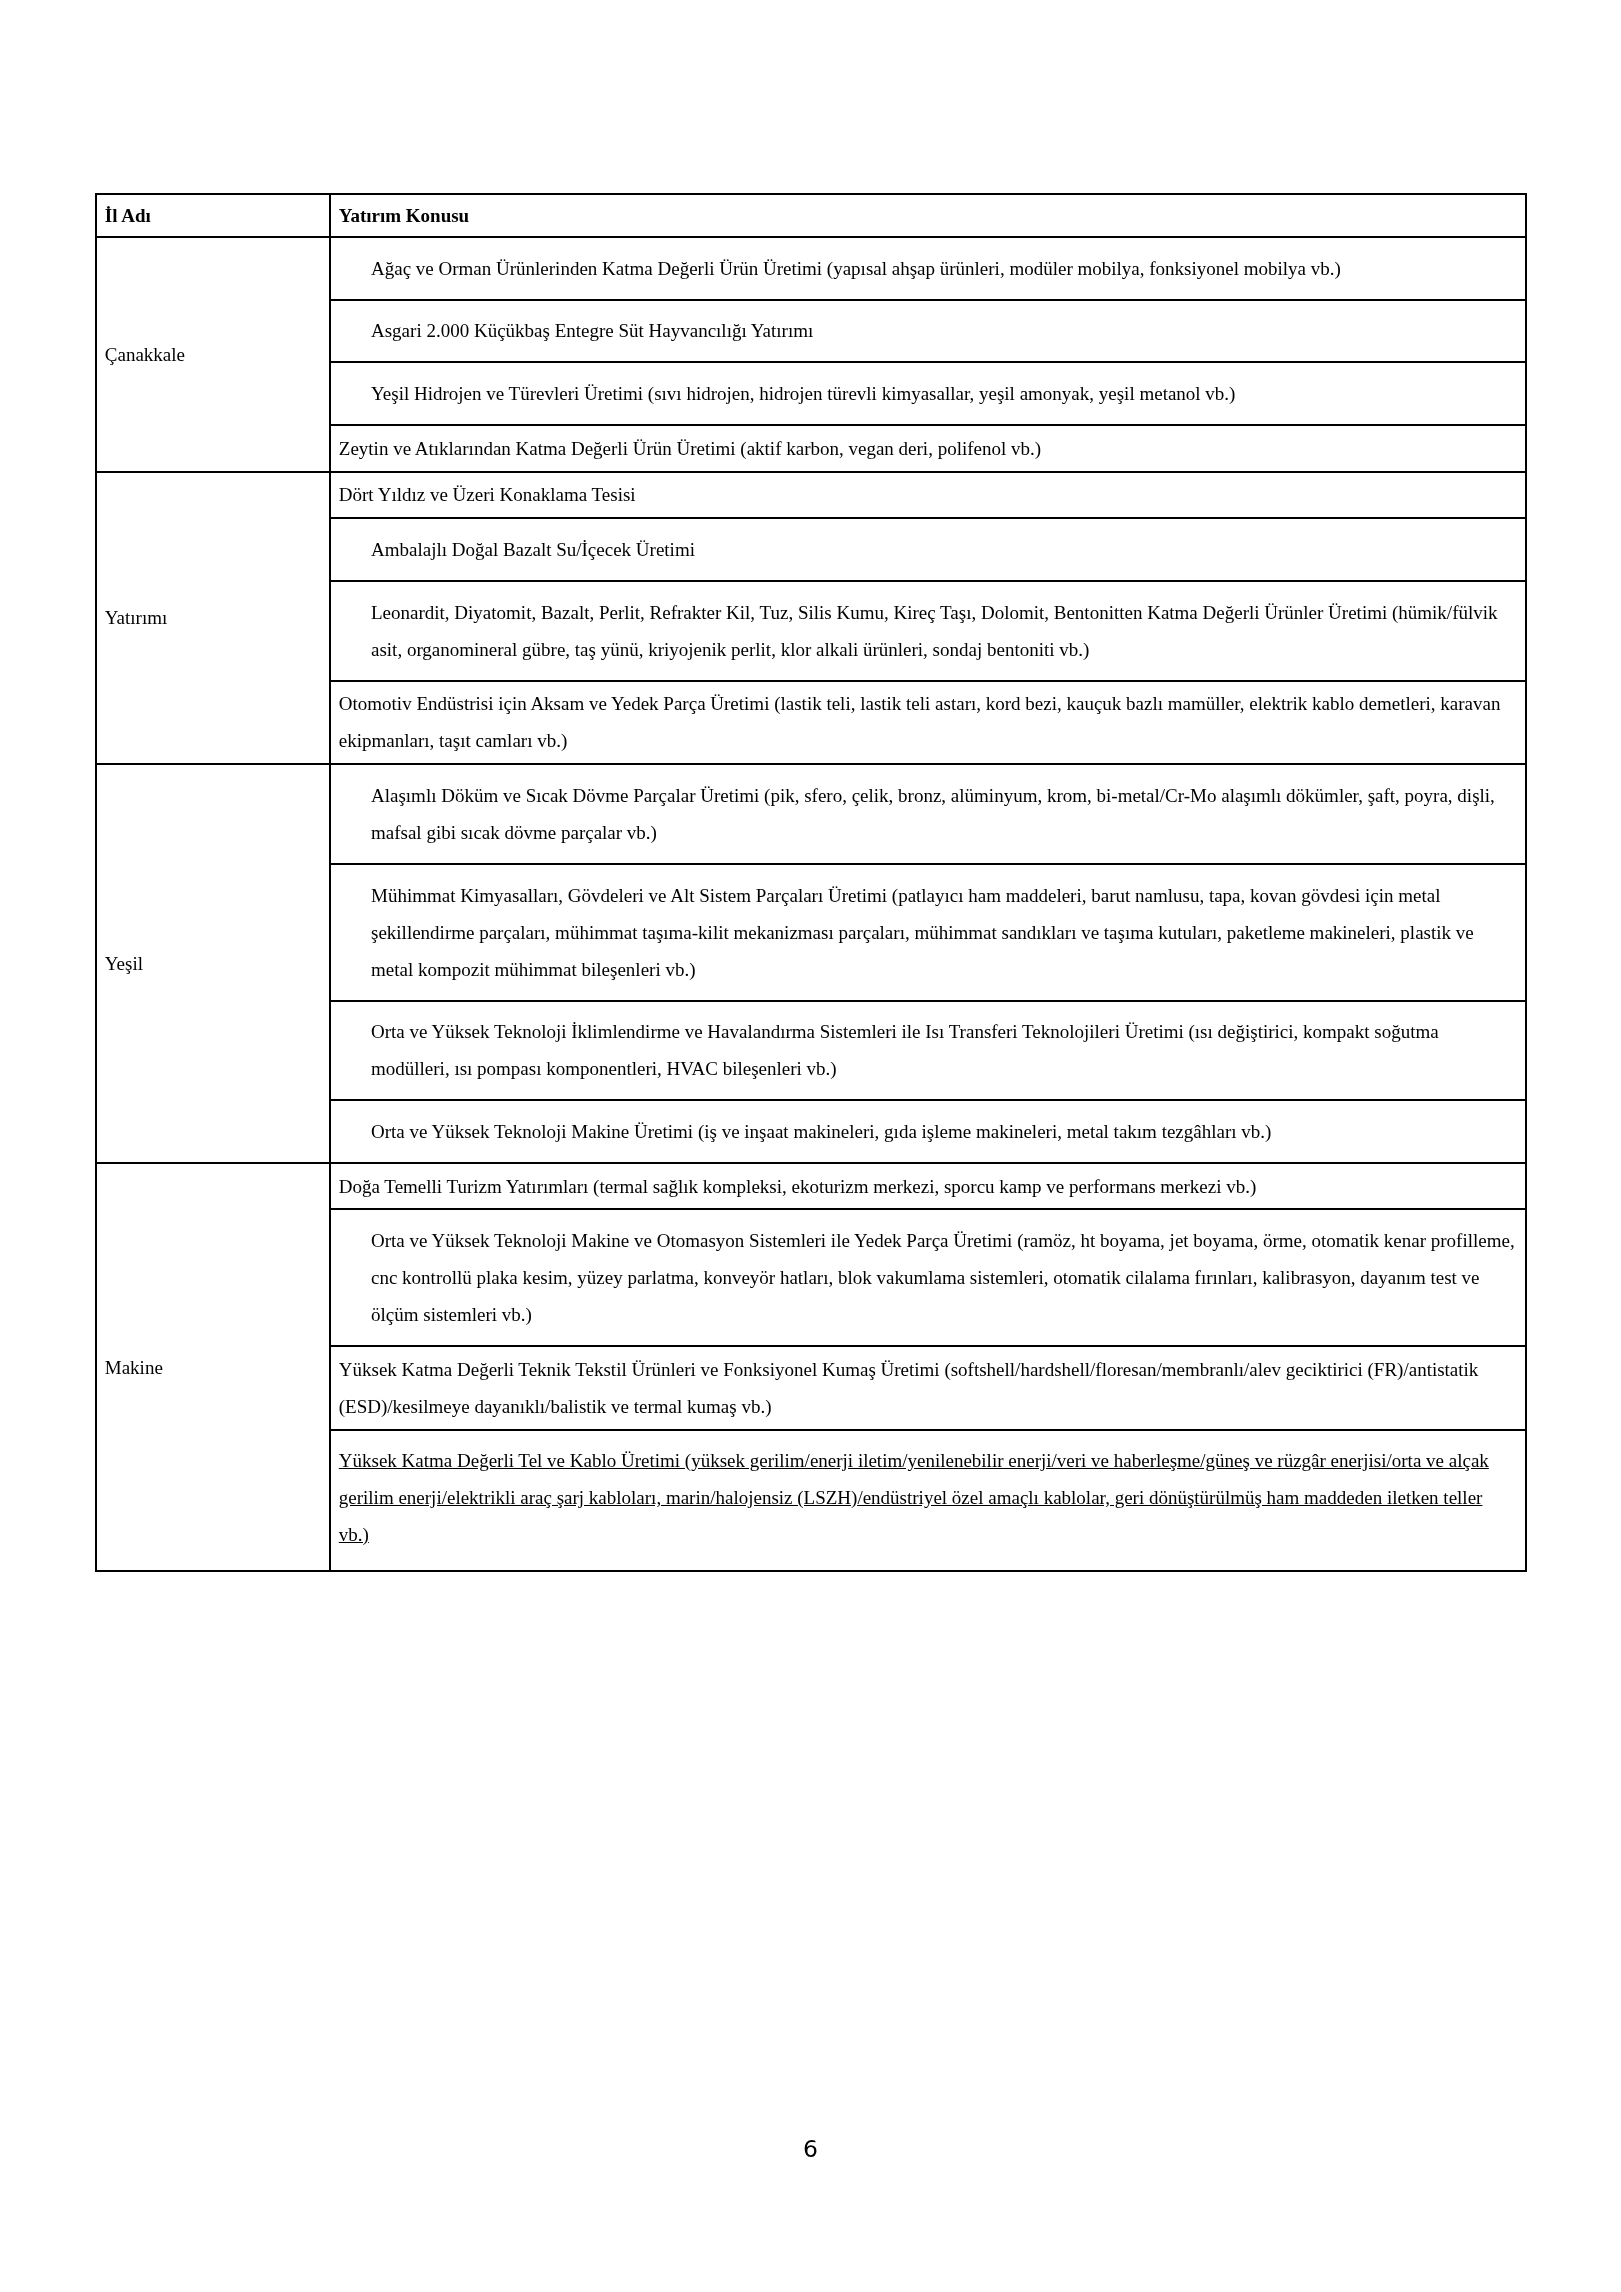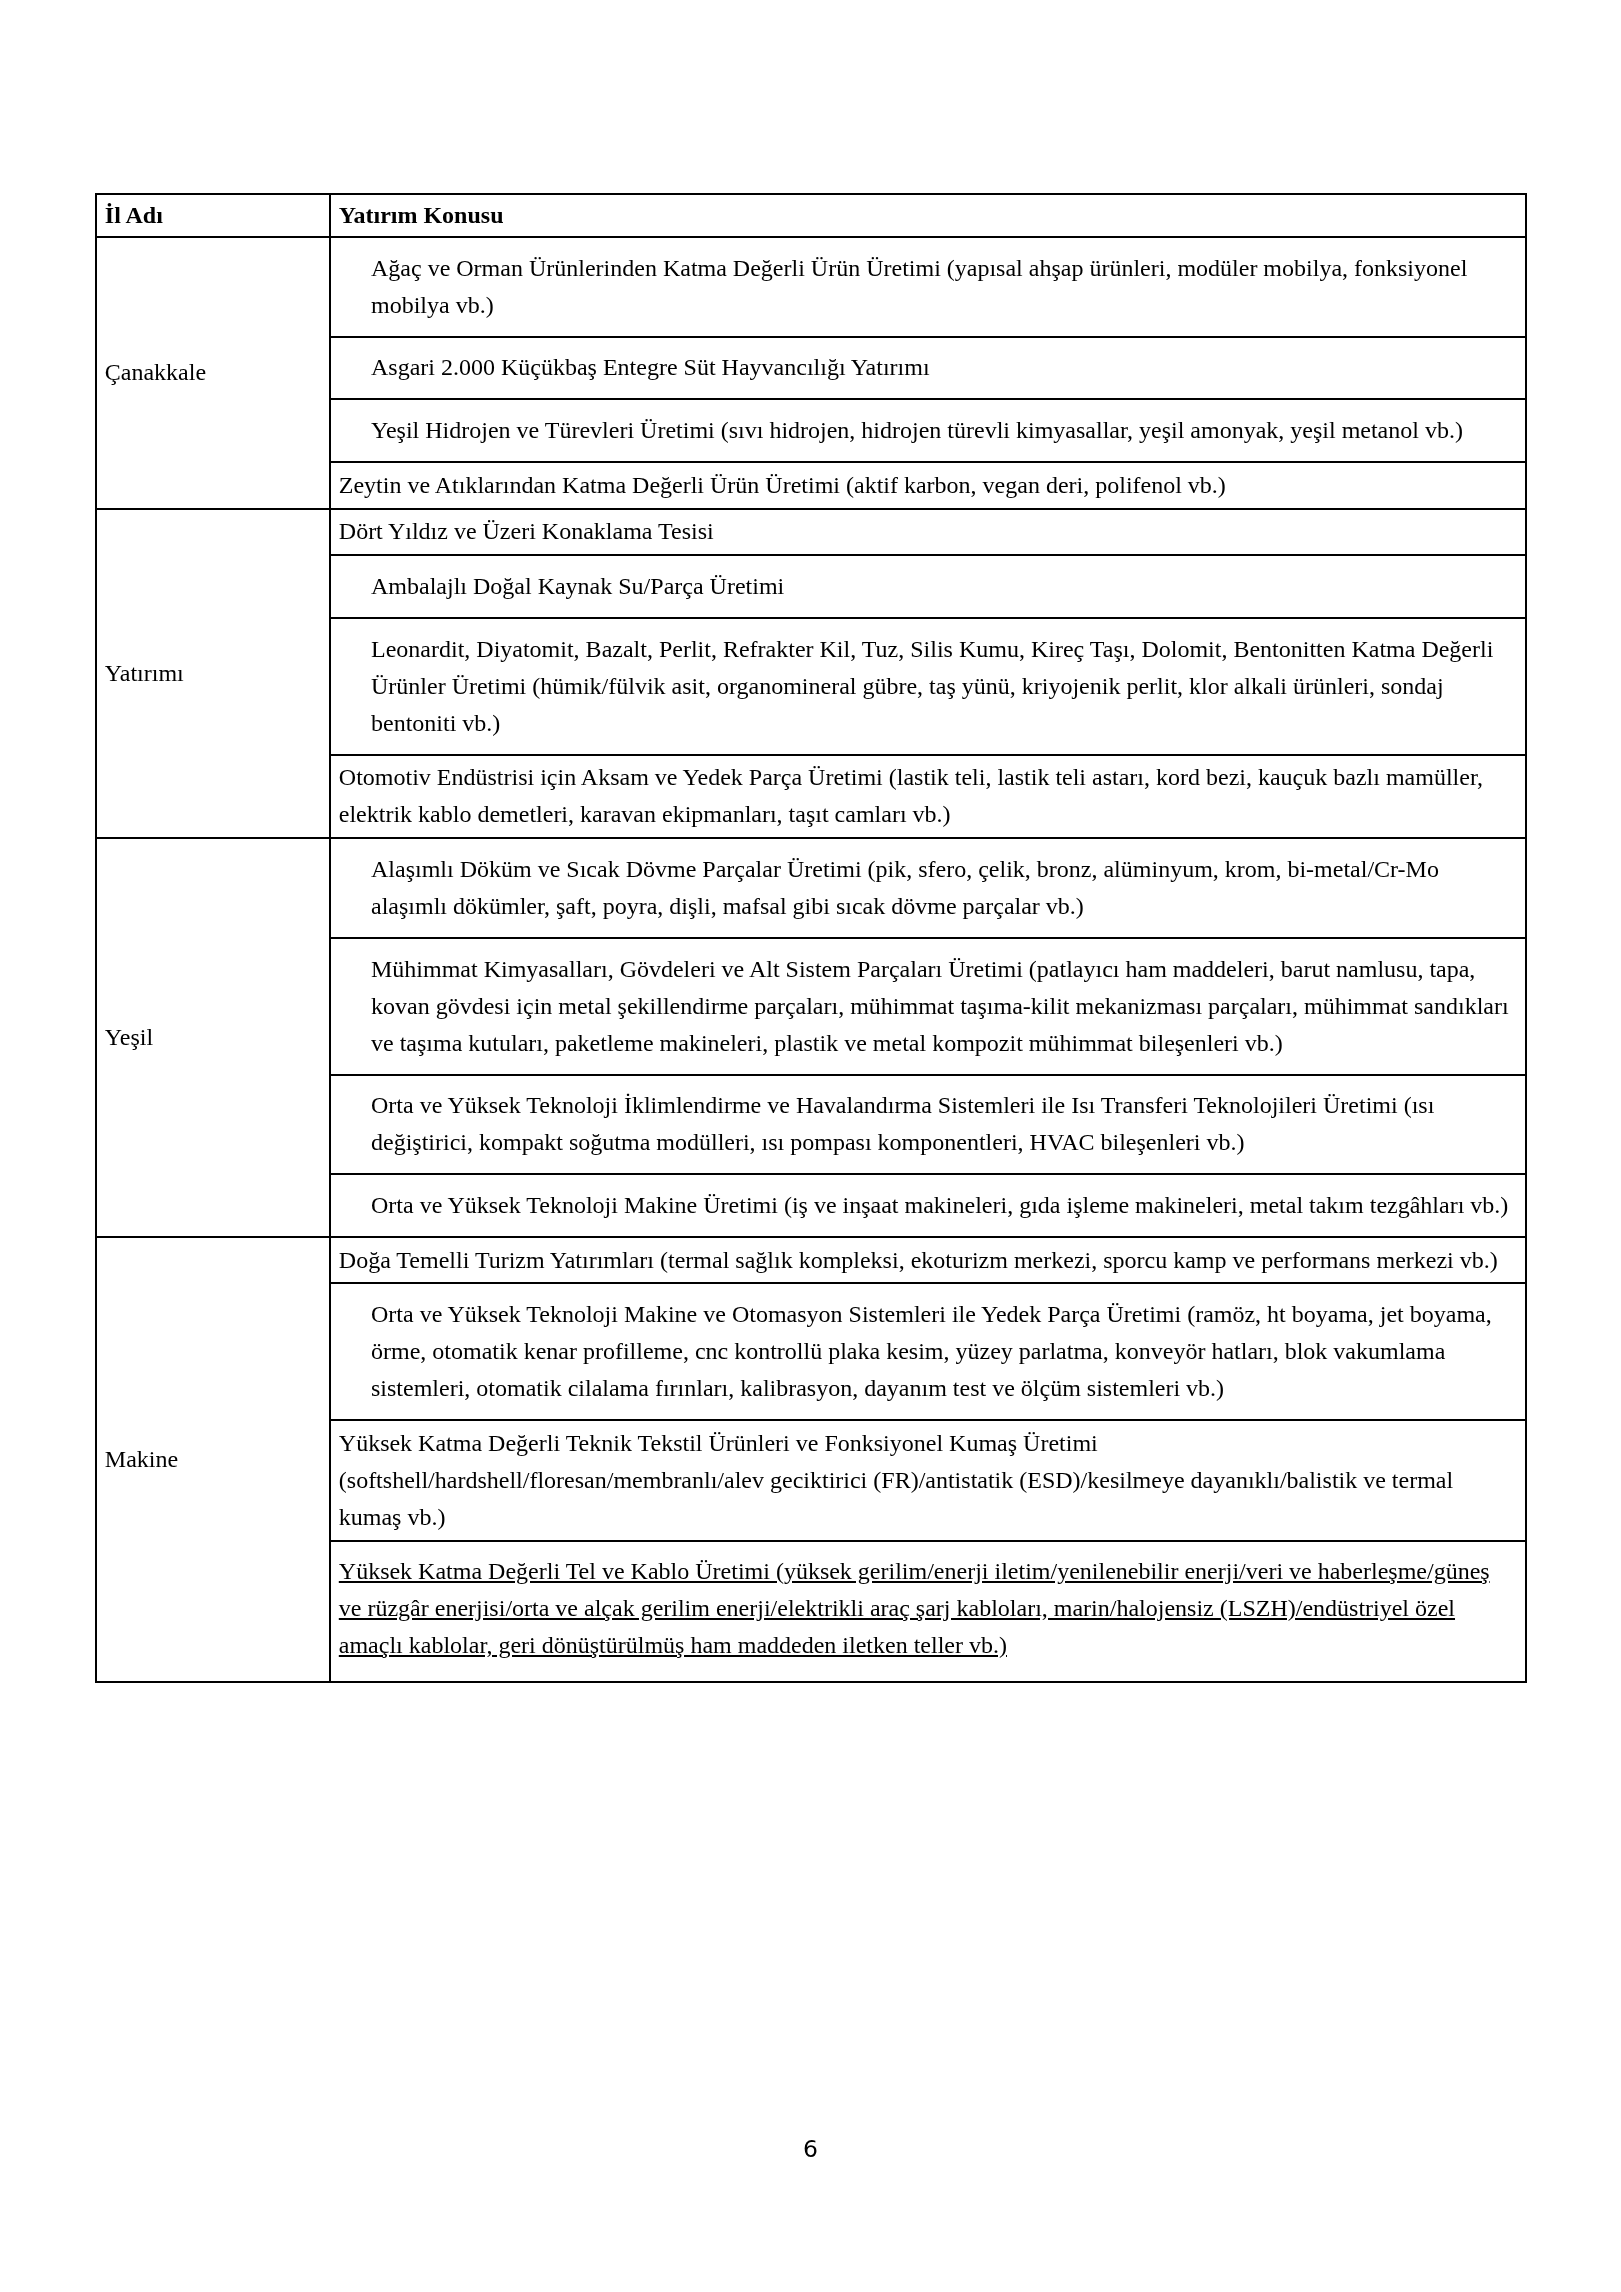--- a/index.html
+++ b/index.html
@@ -9,21 +9,21 @@
     }
     .tbl {
       position: absolute; left: 95px; top: 193px; width: 1430px;
       border-collapse: collapse; table-layout: fixed;
       border: 2.9px solid #000;
     }
     .tbl col.c1 { width: 234px; }
     .tbl col.c2 { width: 1196px; }
     .tbl th, .tbl td {
       border: 2px solid #000;
-      font-size: 24px; line-height: 37px;
+      font-size: 19px; line-height: 37px;
       text-align: left; vertical-align: top;
       padding: 3.9px 9.8px 3.9px 7.8px;
     }
     .tbl th { font-weight: bold; padding-top: 2px; padding-bottom: 2px; }
     .tbl td.prov { vertical-align: middle; padding-left: 7.8px; font-family: Liberation Serif, serif; }
     .tbl tr.prov-start td { border-top: 2.9px solid #000; }
     .tbl td.topic.gap { padding-top: 11.8px; padding-bottom: 11.8px; padding-left: 40px; }
     .tbl td.topic.gap-lg { padding-top: 11px; padding-bottom: 17.6px; text-decoration: underline; }
     .page-num {
       position: absolute; left: 0; width: 1621px; top: 2135px;
@@ -59,21 +59,21 @@
     </tr>
     <tr>
       <td class="topic">Zeytin ve Atıklarından Katma Değerli Ürün Üretimi (aktif karbon, vegan deri, polifenol vb.)</td>
     </tr>
 
     <tr class="prov-start">
       <td class="prov" rowspan="4">Yatırımı</td>
       <td class="topic">Dört Yıldız ve Üzeri Konaklama Tesisi</td>
     </tr>
     <tr>
-      <td class="topic gap">Ambalajlı Doğal Kaynak Su/Parça Üretimi</td>
+      <td class="topic gap">Ambalajlı Doğal Bazalt Su/İçecek Üretimi</td>
     </tr>
     <tr>
       <td class="topic gap">Leonardit, Diyatomit, Bazalt, Perlit, Refrakter Kil, Tuz, Silis Kumu, Kireç Taşı, Dolomit, Bentonitten Katma Değerli Ürünler Üretimi (hümik/fülvik asit, organomineral gübre, taş yünü, kriyojenik perlit, klor alkali ürünleri, sondaj bentoniti vb.)</td>
     </tr>
     <tr>
       <td class="topic">Otomotiv Endüstrisi için Aksam ve Yedek Parça Üretimi (lastik teli, lastik teli astarı, kord bezi, kauçuk bazlı mamüller, elektrik kablo demetleri, karavan ekipmanları, taşıt camları vb.)</td>
     </tr>
 
     <tr class="prov-start">
       <td class="prov" rowspan="4">Yeşil</td>

